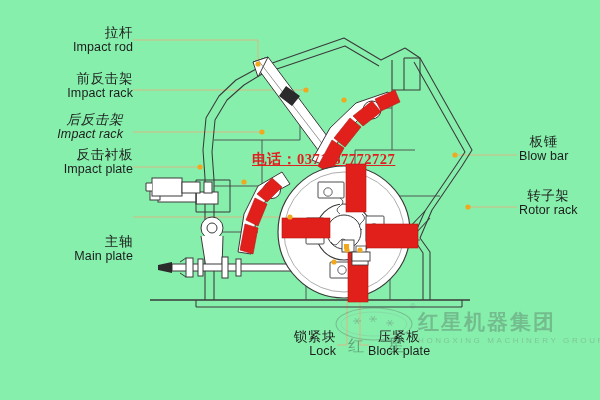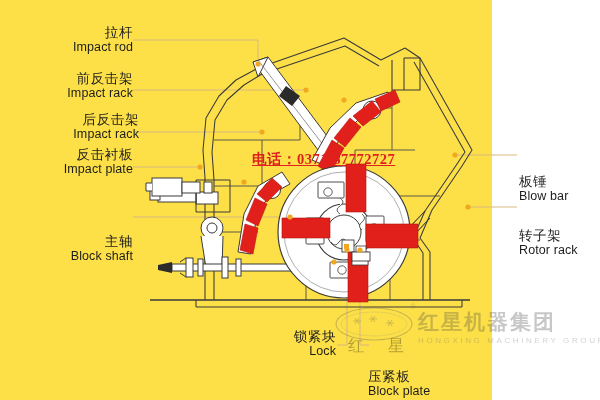--- a/index.html
+++ b/index.html
@@ -1,26 +1,26 @@
 <!DOCTYPE html>
 <html><head>
 <meta charset="utf-8">
 <style>
   html,body{margin:0;padding:0;background:#ffffff;}
   body{width:600px;height:400px;overflow:hidden;
        font-family:"Liberation Sans","DejaVu Sans",sans-serif;
        -webkit-font-smoothing:antialiased;}
-  #stage{position:relative;width:492px;height:400px;background:#fde047;}
+  #stage{position:relative;width:600px;height:400px;background:#86efac;}
   #svgroot{position:absolute;left:0;top:0;width:600px;height:400px;}
 
   .lbl{position:absolute;color:#1c1c1c;line-height:1.08;white-space:nowrap;}
   .lbl .cn{font-size:13.5px;letter-spacing:.6px;font-weight:500;}
   .lbl .en{font-size:12.5px;letter-spacing:.1px;}
   .lbl.r  {text-align:right;}
-  .lbl.l  {text-align:left;margin-top:40px;}
+  .lbl.l  {text-align:center;}
 
   .phone{position:absolute;color:#e02020;font-size:14.5px;letter-spacing:.5px;
          white-space:nowrap;font-weight:600;
          font-family:"Liberation Serif","DejaVu Serif",serif;}
   .phone .num{font-family:"Liberation Serif","DejaVu Serif",serif;}
 
   .wm{position:absolute;opacity:.30;white-space:nowrap;}
   .wm .cnbig{font-size:21px;color:#4a4a4a;letter-spacing:2px;font-weight:700;}
   .wm .enbig{font-size:8px;color:#6a6a6a;letter-spacing:2.6px;}
 </style>
@@ -222,33 +222,33 @@
   <div class="lbl r" style="left:10px;top:26px;width:123px;">
     <div class="cn">拉杆</div>
     <div class="en">Impact rod</div>
   </div>
 
   <div class="lbl r" style="left:10px;top:72px;width:123px;">
     <div class="cn">前反击架</div>
     <div class="en">Impact rack</div>
   </div>
 
-  <div class="lbl r" style="left:16px;top:113px;width:123px;">
+  <div class="lbl r" style="left:0;top:113px;width:123px;font-style:italic;">
     <div class="cn">后反击架</div>
     <div class="en">Impact rack</div>
   </div>
 
   <div class="lbl r" style="left:10px;top:148px;width:123px;">
     <div class="cn">反击衬板</div>
     <div class="en">Impact plate</div>
   </div>
 
   <div class="lbl r" style="left:10px;top:191px;width:123px;margin-top:44px;">
     <div class="cn">主轴</div>
-    <div class="en">Block shaft</div>
+    <div class="en">Main plate</div>
   </div>
 
   <div class="lbl l" style="left:519px;top:135px;">
     <div class="cn">板锤</div>
     <div class="en">Blow bar</div>
   </div>
 
   <div class="lbl l" style="left:519px;top:189px;">
     <div class="cn">转子架</div>
     <div class="en">Rotor rack</div>

